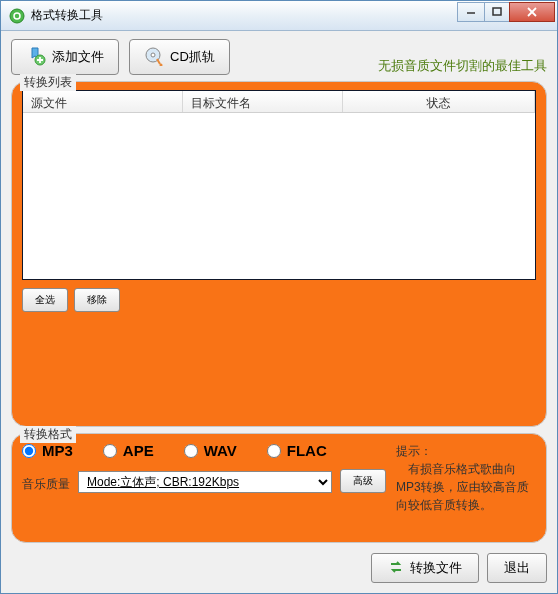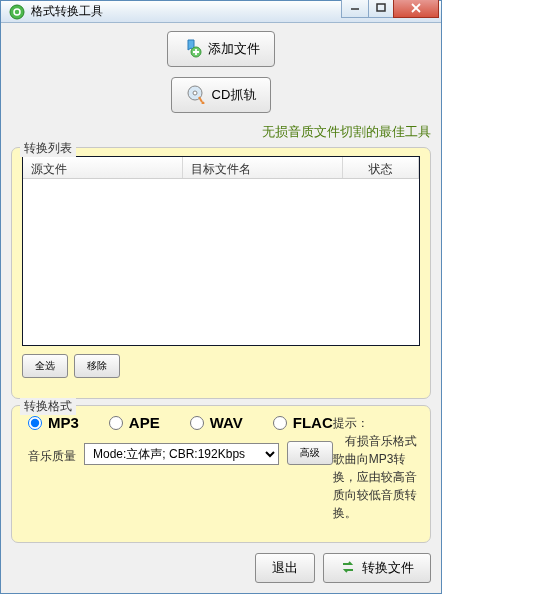--- a/index.html
+++ b/index.html
@@ -1,30 +1,30 @@
 <!DOCTYPE html>
 <html><head>
 <meta charset="utf-8">
 <style>
 * { box-sizing: border-box; margin: 0; padding: 0; }
 body { font-family: "Microsoft YaHei", "SimSun", sans-serif; font-size: 12px; background: #fff; }
-.window { width: 442px; height: 594px; border: 1px solid #5b8bb8; background: #fff; display: flex; flex-direction: column; }
+.window { width: 558px; height: 594px; border: 1px solid #5b8bb8; background: #fff; display: flex; flex-direction: column; }
 .titlebar { height: 30px; background: linear-gradient(#fdfefe, #e8f0f7, #d7e4f2); display: flex; align-items: center; padding: 0 0 0 8px; border-bottom: 1px solid #a0b8d0; }
 .titlebar-icon { width: 16px; height: 16px; margin-right: 6px; }
 .titlebar-text { flex: 1; color: #000; font-size: 12px; }
 .win-controls { display: flex; height: 20px; margin-top: -8px; }
 .win-btn { width: 28px; height: 20px; border: 1px solid #8aa8c8; background: linear-gradient(#f5f9fc, #d8e6f2); display: flex; align-items: center; justify-content: center; margin-left: -1px; font-size: 10px; }
 .win-btn.max { width: 26px; }
 .win-btn.close { width: 46px; background: linear-gradient(#e89b95, #d4533f); color: #fff; border-color: #a03020; margin-right: 2px; border-top-right-radius: 0; }
 .win-btn.close svg { stroke: #fff; }
 .content { flex: 1; padding: 8px 10px 10px 10px; background: #f0f0f0; display: flex; flex-direction: column; gap: 6px; }
-.toolbar { display: flex; align-items: center; gap: 10px; flex-direction: column; }
+.toolbar { display: flex; align-items: flex-end; gap: 10px; }
 .big-btn { height: 36px; padding: 0 14px; border: 1px solid #8a8a8a; border-radius: 4px; background: linear-gradient(#fdfdfd, #e5e5e5); display: flex; align-items: center; gap: 6px; font-size: 13px; cursor: pointer; }
 .tagline { margin-left: auto; font-size: 13px; color: #4d7c0f; }
-.group { border: 1px solid #c8c8c8; border-radius: 7px; padding: 8px 10px 20px 10px; background: #fef9c3; position: relative; }
+.group { border: 1px solid #c8c8c8; border-radius: 15px; padding: 8px 10px 28px 10px; background: #f97316; position: relative; }
 .group-title { position: absolute; top: -8px; left: 8px; background: #f0f0f0; padding: 0 4px; font-size: 12px; color: #333; }
 .list-wrap { flex: 1; display: flex; flex-direction: column; }
 .list-box { border: 1px solid #0f172a; background: #fff; height: 190px; }
 .list-head { display: flex; height: 22px; background: linear-gradient(#fff, #f0f0f0); border-bottom: 1px solid #d0d0d0; }
 .list-head > div { padding: 4px 8px; border-right: 1px solid #d8d8d8; font-size: 12px; color: #333; }
 .col1 { width: 160px; } .col2 { width: 160px; } .col3 { flex: 1; text-align: center; }
 .list-controls { margin-top: 8px; display: flex; gap: 6px; }
 .btn { height: 24px; padding: 0 12px; border: 1px solid #8a8a8a; border-radius: 3px; background: linear-gradient(#fdfdfd, #e2e2e2); font-size: 10px; cursor: pointer; display: inline-flex; align-items: center; justify-content: center; }
 .radios { display: flex; gap: 30px; align-items: center; flex: 1; }
 .radio-opt { display: flex; align-items: center; gap: 6px; font-size: 15px; font-weight: bold; }
@@ -111,21 +111,21 @@
         </div>
       </div>
       <div class="list-controls">
         <button class="btn">全选</button>
         <button class="btn">移除</button>
       </div>
     </div>
 
     <div class="group">
       <span class="group-title">转换格式</span>
-      <div style="display:flex; margin-left:6px;">
+      <div style="display:flex; gap:10px;">
         <div style="flex:1;">
           <div class="radios">
             <label class="radio-opt">
                 <input type="radio" name="fmt" checked="" style="">
                 <span>MP3</span>
               </label>
             <label class="radio-opt">
                 <input type="radio" name="fmt" style="">
                 <span>APE</span>
               </label>
@@ -133,40 +133,40 @@
                 <input type="radio" name="fmt" style="">
                 <span>WAV</span>
               </label>
             <label class="radio-opt">
                 <input type="radio" name="fmt" style="">
                 <span>FLAC</span>
               </label>
           </div>
           <div class="quality-row">
             <span class="label">音乐质量</span>
-            <select style="flex:1;">
+            <select style="flex:1;text-decoration:underline;">
               <option>Mode:立体声; CBR:192Kbps</option>
             </select>
             <button class="btn">高级</button>
           </div>
         </div>
         <div class="hint-box">
           <div class="hint-title">提示：</div>
           <div style="text-indent:1em;">有损音乐格式歌曲向MP3转换，应由较高音质向较低音质转换。</div>
         </div>
       </div>
     </div>
 
 
     <div class="footer">
-      <button class="btn">退出</button>
       <button class="btn convert-btn">
         <span class="icon-svg">
           <svg width="16" height="16" viewBox="0 0 16 16">
               <path d="M3 5h8l-2-2M13 11H5l2 2" stroke="#3a9a3a" stroke-width="1.8" fill="none"></path>
             </svg>
         </span>
         <span>转换文件</span>
       </button>
+      <button class="btn">退出</button>
     </div>
 
   </div>
 </div>
 
 </body></html>

